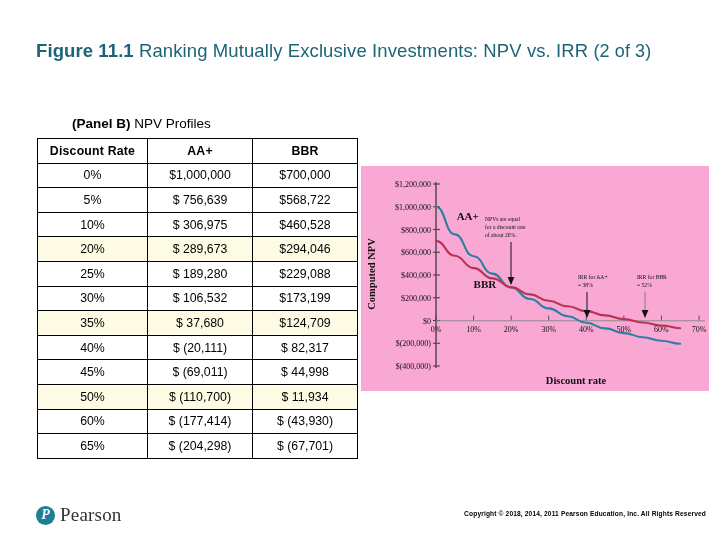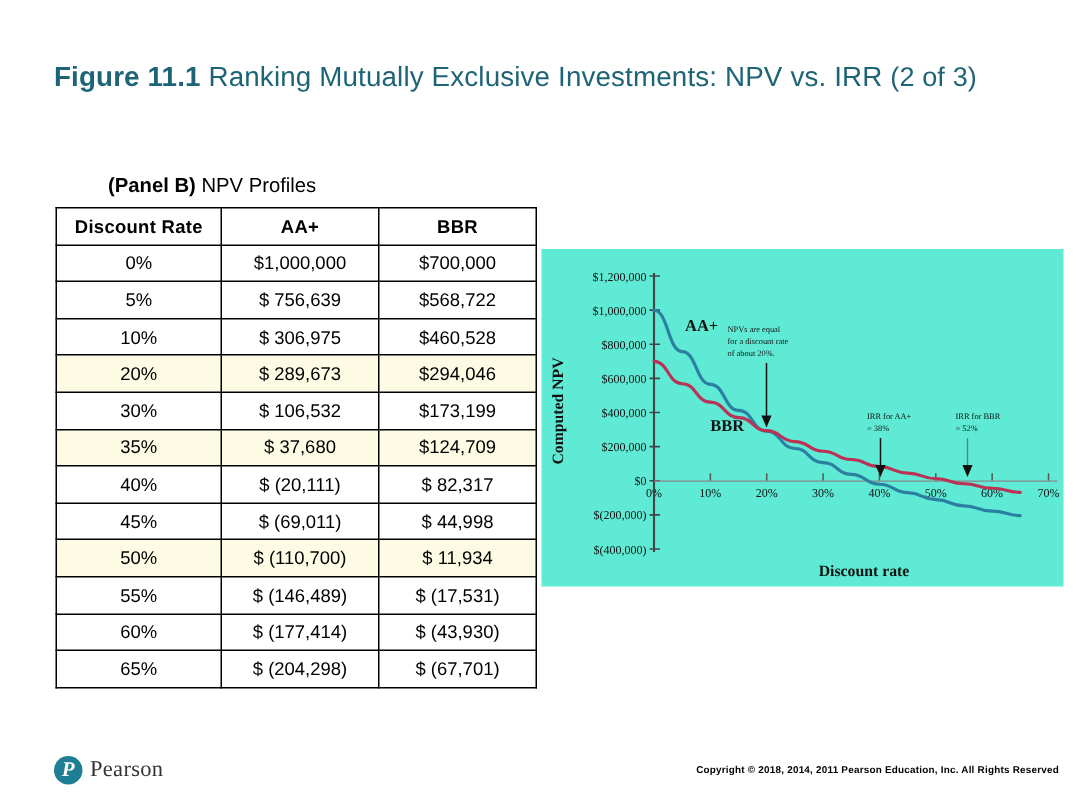--- a/index.html
+++ b/index.html
@@ -52,41 +52,41 @@
   #npv-table td.rate{text-align:center;}
   #npv-table tr.hl td{background:#fdfbe3;}
   #npv-table col.c1{width:110px;}
   #npv-table col.c2{width:105px;}
   #npv-table col.c3{width:105px;}
 
   
   #chart-figure{
     position:absolute;left:361px;top:166px;
     width:348px;height:225px;
-    background:#5eead4;
+    background:#f9a8d4;
     text-align:center;
   }
   #chart-figure svg{display:block;}
 
   
   #footer-logo{
     position:absolute;left:36px;top:504px;
     display:flex;align-items:center;gap:5px;
   }
   #footer-logo .p-mark{
     width:19px;height:19px;border-radius:50%;
     background:#1d7e94;color:#fff;
     font-family:"Liberation Serif", serif;
     font-size:14px;font-weight:bold;font-style:italic;
     display:flex;align-items:center;justify-content:center;
     line-height:1;
   }
   #footer-logo .p-word{
     font-family:"Liberation Serif", serif;
-    font-size:15px;color:#333;letter-spacing:0.2px;text-align:center;
+    font-size:19px;color:#333;letter-spacing:0.2px;text-align:center;
   }
   #copyright{
     position:absolute;right:14px;top:510px;
     font-size:6.6px;color:#000;letter-spacing:0.15px;
     font-weight:bold;
   }
 </style>
 </head>
 <body>
 
@@ -126,20 +126,25 @@
         <td class="rate">10%</td>
         <td>$ 306,975</td>
         <td>$460,528</td>
       </tr>
       <tr class="hl">
         <td class="rate">20%</td>
         <td>$ 289,673</td>
         <td>$294,046</td>
       </tr>
       <tr>
+        <td class="rate">25%</td>
+        <td>$ 189,280</td>
+        <td>$229,088</td>
+      </tr>
+      <tr>
         <td class="rate">30%</td>
         <td>$ 106,532</td>
         <td>$173,199</td>
       </tr>
       <tr class="hl">
         <td class="rate">35%</td>
         <td>$  37,680</td>
         <td>$124,709</td>
       </tr>
       <tr>
@@ -149,25 +154,20 @@
       </tr>
       <tr>
         <td class="rate">45%</td>
         <td>$ (69,011)</td>
         <td>$ 44,998</td>
       </tr>
       <tr class="hl">
         <td class="rate">50%</td>
         <td>$ (110,700)</td>
         <td>$ 11,934</td>
-      </tr>
-      <tr>
-        <td class="rate">55%</td>
-        <td>$ (146,489)</td>
-        <td>$ (17,531)</td>
       </tr>
       <tr>
         <td class="rate">60%</td>
         <td>$ (177,414)</td>
         <td>$ (43,930)</td>
       </tr>
       <tr>
         <td class="rate">65%</td>
         <td>$ (204,298)</td>
         <td>$ (67,701)</td>

